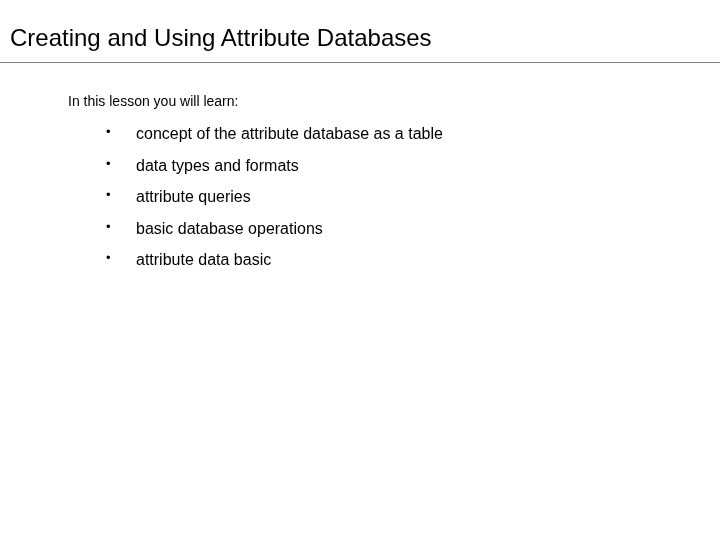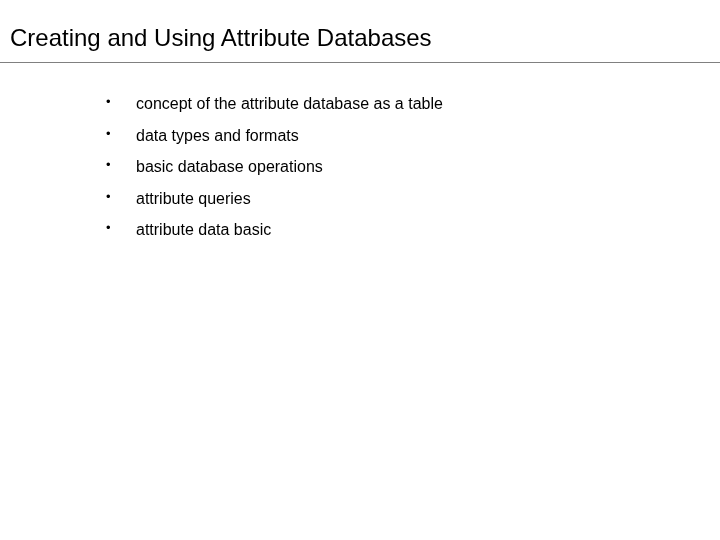--- a/index.html
+++ b/index.html
@@ -52,20 +52,21 @@
       font-size: 13px;
     }
   </style>
 </head>
 <body>
 
 <h1 class="slide-title">Creating and Using Attribute Databases</h1>
 <hr class="title-divider">
 
 <div class="content">
+  <p class="intro-line">In this lesson you will learn:</p>
   <ul class="bullet-list">
     <li class="bullet-item">concept of the attribute database as a table</li>
     <li class="bullet-item">data types and formats</li>
+    <li class="bullet-item">attribute queries</li>
     <li class="bullet-item">basic database operations</li>
-    <li class="bullet-item">attribute queries</li>
     <li class="bullet-item">attribute data basic</li>
   </ul>
 </div>
 
 </body></html>

